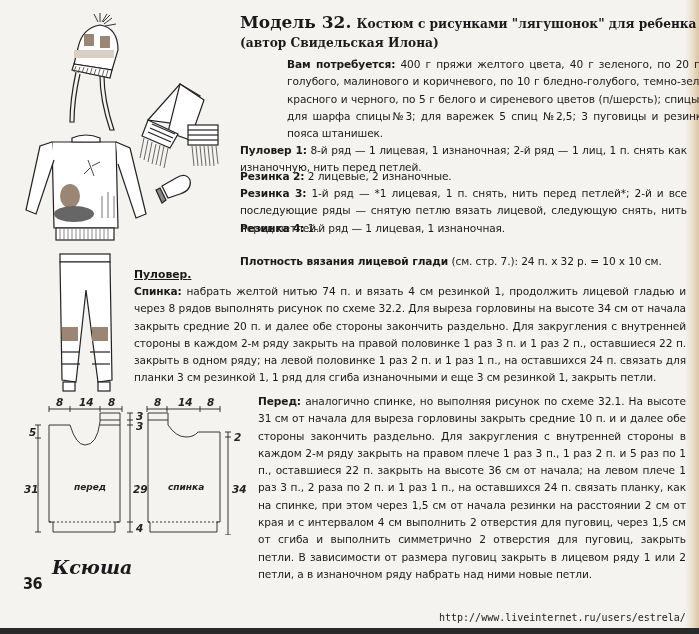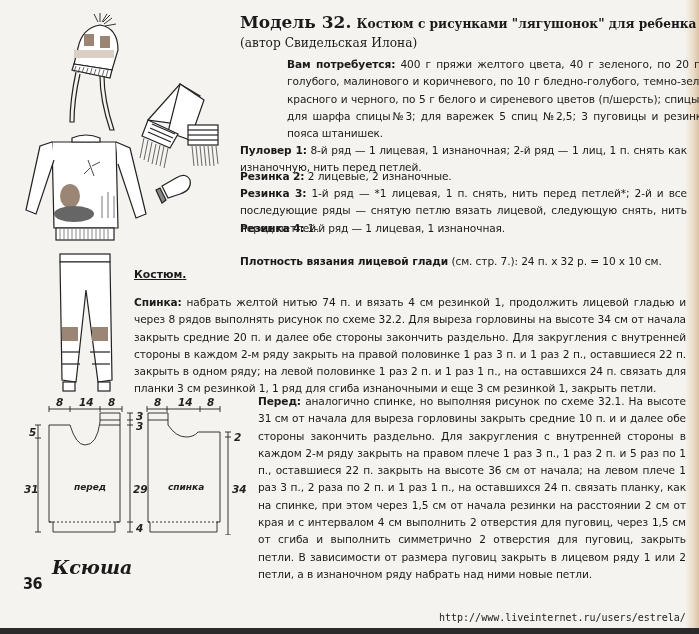--- a/index.html
+++ b/index.html
@@ -11,33 +11,33 @@
   }
   .page { position: absolute; left: 0; top: 0; width: 699px; height: 628px; background: #f5f3ef; }
   .spine { position: absolute; right: 0; top: 0; width: 14px; height: 628px;
     background: linear-gradient(to right, #f5f3ef 0%, #eadcc8 60%, #d9c4a4 100%); }
   .bottom-bar { position: absolute; left: 0; top: 628px; width: 699px; height: 6px; background: #2a2a2a; }
 
   .title-block { position: absolute; left: 240px; top: 11px; width: 450px; }
   .title-line { white-space: nowrap; line-height: 22px; }
   .model { font-family: "DejaVu Serif", serif; font-weight: bold; font-size: 17px; margin-top: 32px; }
   .subtitle { font-family: "DejaVu Serif", serif; font-weight: bold; font-size: 12.2px; }
-  .author { font-family: "DejaVu Serif", serif; font-weight: normal; font-size: 12.2px; line-height: 16px; }
+  .author { font-family: "DejaVu Serif", serif; font-weight: bold; font-size: 12.2px; line-height: 16px; }
 
   .txt { position: absolute; font-size: 10.6px; line-height: 17.3px; text-align: justify; letter-spacing: -0.1px; }
   .txt b { font-weight: bold; }
   .materials { left: 240px; top: 56px; width: 447px; margin-left: 47px; }
   .rib1 { left: 240px; top: 142px; width: 447px; }
   .rib2 { left: 240px; top: 168px; width: 447px; }
   .rib3 { left: 240px; top: 185px; width: 447px; }
   .rib4 { left: 240px; top: 220px; width: 447px; }
   .gauge { left: 240px; top: 253px; width: 447px; }
 
   .pullover { position: absolute; left: 134px; top: 268px; font-size: 10.8px; font-weight: bold; text-decoration: underline; }
-  .back { left: 134px; top: 283px; width: 552px; margin-top: 11px; }
+  .back { left: 134px; top: 283px; width: 552px; }
   .front { left: 258px; top: 393px; width: 428px; }
 
   .footer-num { position: absolute; left: 23px; top: 574px; font-family: "DejaVu Sans Condensed", "DejaVu Sans", sans-serif; font-weight: bold; font-size: 16px; letter-spacing: -0.5px; }
   .footer-mag { position: absolute; left: 52px; top: 556px; font-family: "DejaVu Serif", serif; font-style: italic; font-weight: bold; font-size: 19px; }
   .watermark { position: absolute; left: 439px; top: 612px; font-family: "DejaVu Sans Mono", monospace; font-size: 10px; color: #222; }
 
   svg { position: absolute; }
   .diag-label { font-family: "DejaVu Sans", sans-serif; font-style: italic; font-weight: bold; font-size: 10.5px; fill: #222; }
   .piece-label { font-family: "DejaVu Sans", sans-serif; font-style: italic; font-weight: bold; font-size: 9px; fill: #222; }
 </style>
@@ -178,21 +178,21 @@
 </div>
 <div class="txt rib4">
   <b>Резинка 4:</b>
   <span>1-й ряд — 1 лицевая, 1 изнаночная.</span>
 </div>
 <div class="txt gauge">
   <b>Плотность вязания лицевой глади</b>
   <span>(см. стр. 7.): 24 п. х 32 р. = 10 х 10 см.</span>
 </div>
 
-<div class="pullover"><span>Костюм</span>.</div>
+<div class="pullover"><span>Пуловер</span>.</div>
 <div class="txt back">
   <b>Спинка:</b>
   <span>набрать желтой нитью 74 п. и вязать 4 см резинкой 1, продолжить лицевой гладью и через 8 рядов выполнять рисунок по схеме 32.2. Для выреза горловины на высоте 34 см от начала закрыть средние 20 п. и далее обе стороны закончить раздельно. Для закругления с внутренней стороны в каждом 2-м ряду закрыть на правой половинке 1 раз 3 п. и 1 раз 2 п., оставшиеся 22 п. закрыть в одном ряду; на левой половинке 1 раз 2 п. и 1 раз 1 п., на оставшихся 24 п. связать для планки 3 см резинкой 1, 1 ряд для сгиба изнаночными и еще 3 см резинкой 1, закрыть петли.</span>
 </div>
 <div class="txt front">
   <b>Перед:</b>
   <span>аналогично спинке, но выполняя рисунок по схеме 32.1. На высоте 31 см от начала для выреза горловины закрыть средние 10 п. и и далее обе стороны закончить раздельно. Для закругления с внутренней стороны в каждом 2-м ряду закрыть на правом плече 1 раз 3 п., 1 раз 2 п. и 5 раз по 1 п., оставшиеся 22 п. закрыть на высоте 36 см от начала; на левом плече 1 раз 3 п., 2 раза по 2 п. и 1 раз 1 п., на оставшихся 24 п. связать планку, как на спинке, при этом через 1,5 см от начала резинки на расстоянии 2 см от края и с интервалом 4 см выполнить 2 отверстия для пуговиц, через 1,5 см от сгиба и выполнить симметрично 2 отверстия для пуговиц, закрыть петли. В зависимости от размера пуговиц закрыть в лицевом ряду 1 или 2 петли, а в изнаночном ряду набрать над ними новые петли.</span>
 </div>
 
 <svg style="left:0;top:395px" width="250" height="140" viewBox="0 0 250 140">

